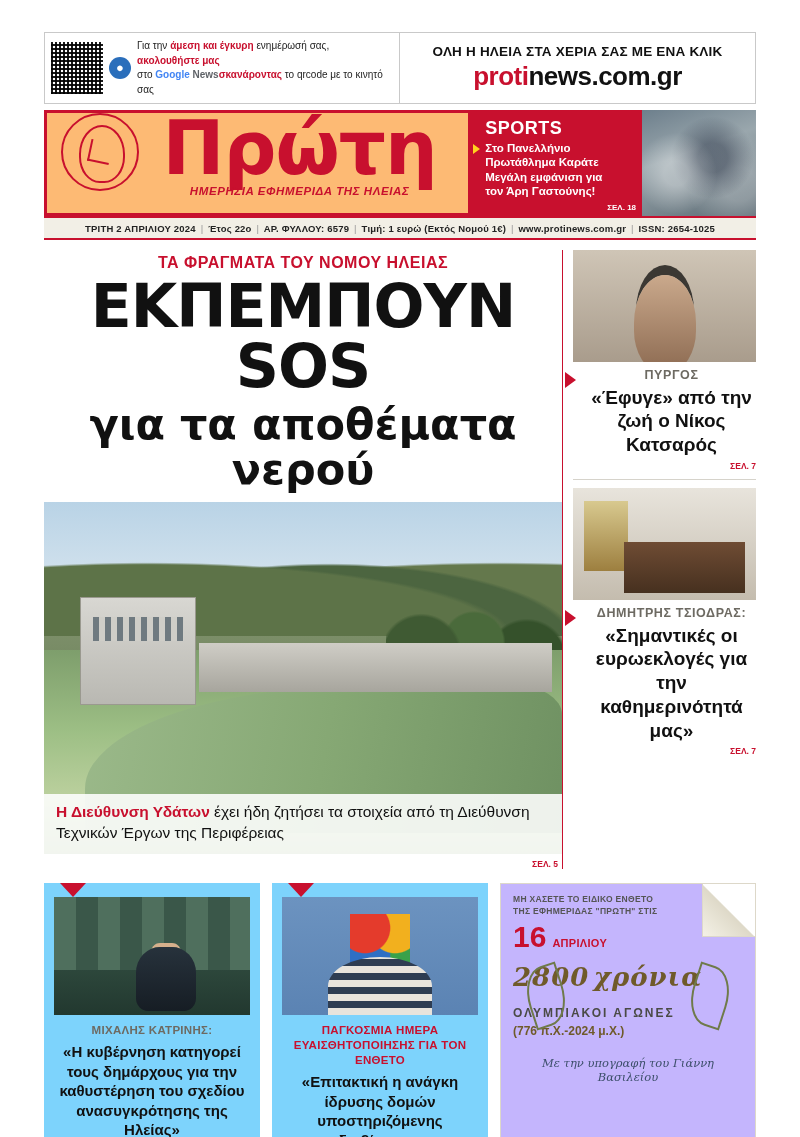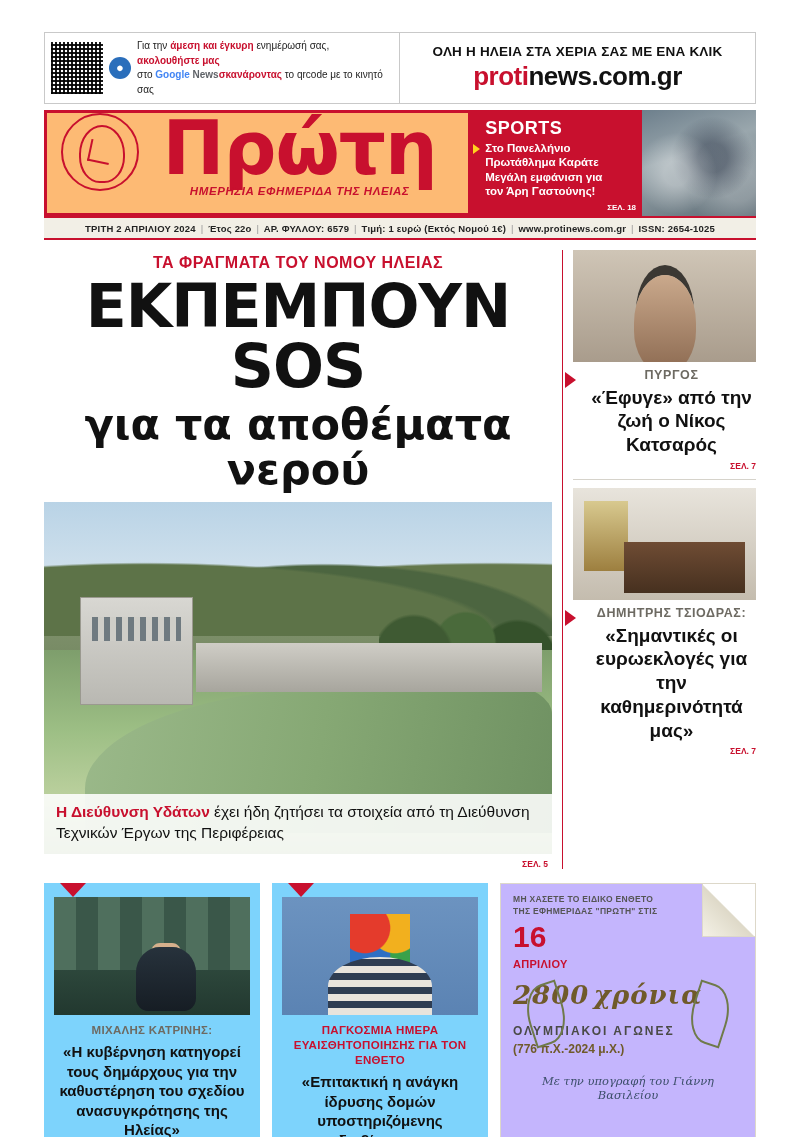--- a/index.html
+++ b/index.html
@@ -217,21 +217,20 @@
     text-align: center;
     padding: 5px 0 4px;
     letter-spacing: 0.2px;
   }
   .infobar .sep { color: #999; font-weight: normal; padding: 0 2px; }
 
   
   .main {
     display: flex;
     margin-top: 10px;
-    gap: 10px;
   }
   .lead {
     flex: 1;
   }
   .right-col {
     flex: 0 0 194px;
     border-left: 1px solid #c8102e;
     padding-left: 10px;
     box-sizing: border-box;
   }
@@ -519,21 +518,20 @@
     color: #555;
     letter-spacing: 0.3px;
     line-height: 1.4;
   }
   .ad-date {
     margin-top: 4px;
     display: flex;
     align-items: baseline;
     gap: 6px;
     color: #c8102e;
-    flex-direction: column;
   }
   .ad-daynum {
     font-size: 30px;
     font-weight: bold;
     line-height: 1;
   }
   .ad-month {
     font-size: 11px;
     font-weight: bold;
     letter-spacing: 0.3px;

